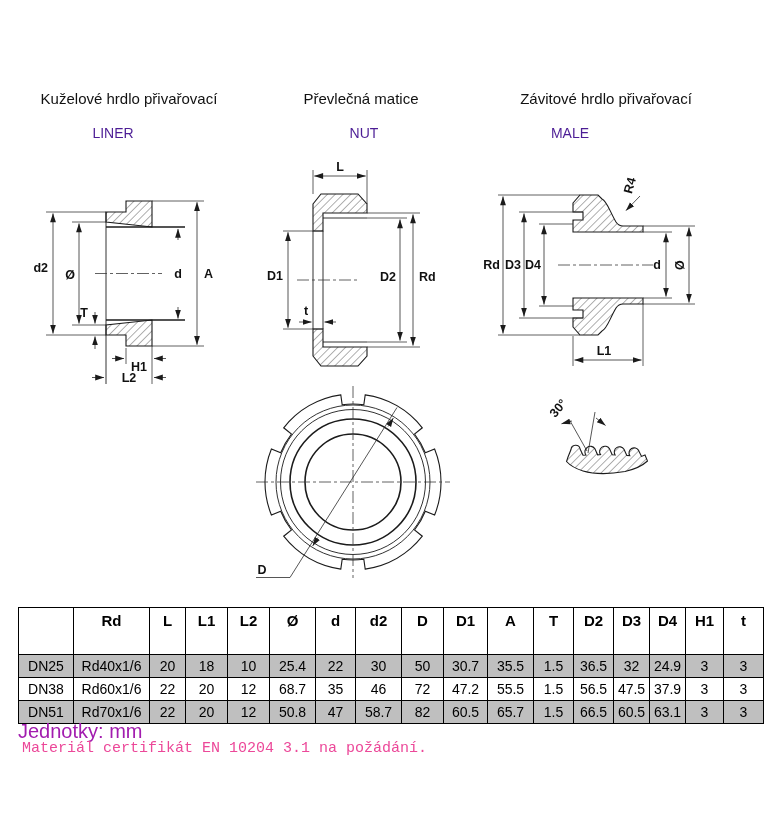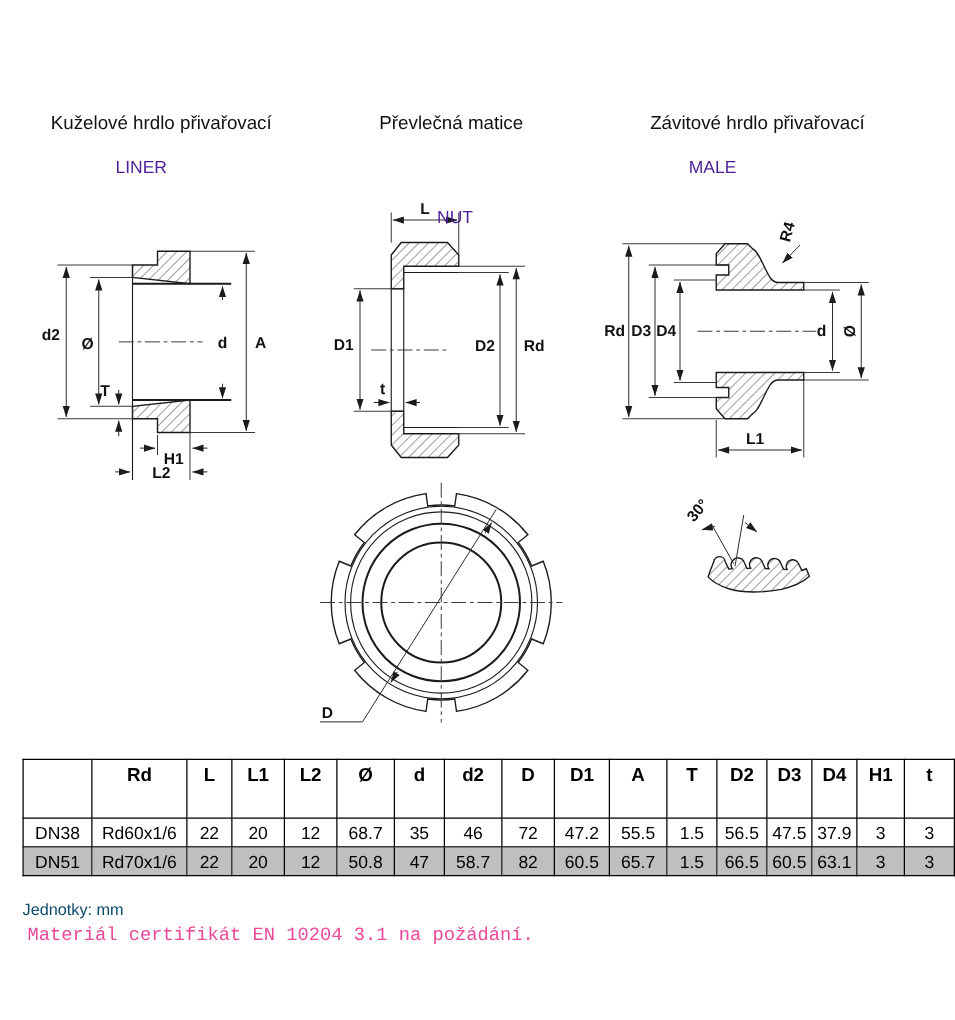--- a/index.html
+++ b/index.html
@@ -3,37 +3,37 @@
 <meta charset="utf-8">
 <style>
   html,body{margin:0;padding:0;background:#fff;}
   .page{position:relative;width:764px;height:816px;background:#ffffff;overflow:hidden;
         font-family:"Liberation Sans",sans-serif;color:#1b1b1b;}
   .doc-title{position:absolute;left:29px;top:28px;font-size:21px;font-weight:700;
         letter-spacing:-0.3px;color:#2E75B6;}
   .col-head{position:absolute;top:90px;font-size:15px;text-align:center;color:#111;}
   .col-sub{position:absolute;top:125px;font-size:14px;text-align:center;color:#4c1d95;}
   .h1{left:29px;width:200px;} .h2{left:269px;width:184px;} .h3{left:506px;width:200px;}
-  .s1{left:28px;width:170px;} .s2{left:289px;width:150px;margin-top:40px;} .s3{left:495px;width:150px;}
+  .s1{left:28px;width:170px;} .s2{left:289px;width:150px;} .s3{left:495px;width:150px;}
   svg.drawings{position:absolute;left:0;top:0;width:764px;height:816px;}
   svg text{font-family:"Liberation Sans",sans-serif;font-weight:bold;font-size:12.5px;fill:#111;}
   .dims{stroke:#2b2b2b;stroke-width:0.8;fill:none;}
   .ext{stroke:#2b2b2b;stroke-width:0.75;fill:none;}
   .obj{stroke:#1b1b1b;stroke-width:1.1;fill:none;}
   .objh{stroke:#1b1b1b;stroke-width:1.1;}
   .thin{stroke:#1b1b1b;stroke-width:0.9;fill:none;}
   .thick{stroke:#1b1b1b;stroke-width:1.6;fill:none;}
   .cl{stroke:#3a3a3a;stroke-width:0.8;fill:none;stroke-dasharray:12 3 3 3;}
   table.dim-table{position:absolute;left:18px;top:607px;width:727px;border-collapse:collapse;
         table-layout:fixed;font-size:14px;color:#000;}
   .dim-table th,.dim-table td{border:1px solid #000;text-align:center;padding:0;overflow:hidden;}
   .dim-table th{height:42px;font-size:15px;font-weight:bold;vertical-align:top;padding-top:4px;}
   .dim-table td{height:22px;}
   tr.shaded td{background:#BFBFBF;}
-  .units-note{position:absolute;left:18px;top:720px;font-size:13px;color:#0c4a6e;}
+  .units-note{position:absolute;left:18px;top:720px;font-size:20px;color:#a21caf;}
   .footer-note{position:absolute;left:22px;top:740px;font-size:15px;color:#ec4899;font-family:Liberation Mono, monospace;}
 </style>
 </head>
 <body>
 
 <div class="page">
 
   <svg class="drawings" viewBox="0 0 764 816">
     <defs>
       <pattern id="hatch" patternUnits="userSpaceOnUse" width="5.5" height="5.5" patternTransform="rotate(45)">
@@ -229,20 +229,39 @@
         <th>A</th>
         <th>T</th>
         <th>D2</th>
         <th>D3</th>
         <th>D4</th>
         <th>H1</th>
         <th>t</th>
       </tr>
     </thead>
     <tbody>
+      <tr class="shaded">
+        <td>DN25</td>
+        <td>Rd40x1/6</td>
+        <td>20</td>
+        <td>18</td>
+        <td>10</td>
+        <td>25.4</td>
+        <td>22</td>
+        <td>30</td>
+        <td>50</td>
+        <td>30.7</td>
+        <td>35.5</td>
+        <td>1.5</td>
+        <td>36.5</td>
+        <td>32</td>
+        <td>24.9</td>
+        <td>3</td>
+        <td>3</td>
+      </tr>
       <tr>
         <td>DN38</td>
         <td>Rd60x1/6</td>
         <td>22</td>
         <td>20</td>
         <td>12</td>
         <td>68.7</td>
         <td>35</td>
         <td>46</td>
         <td>72</td>

